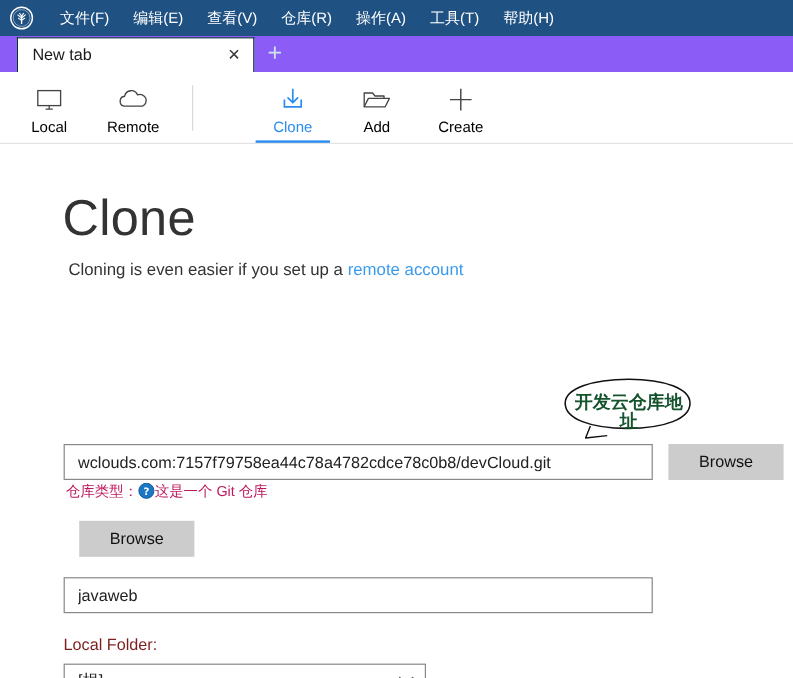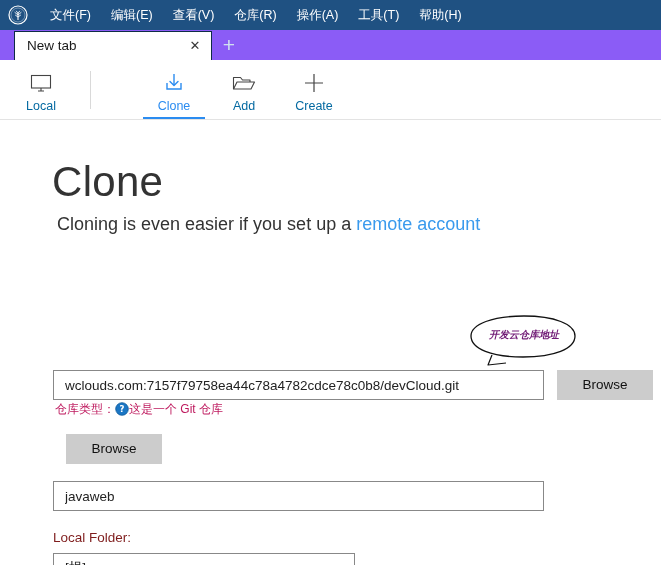--- a/index.html
+++ b/index.html
@@ -120,21 +120,21 @@
     box-sizing: border-box;
   }
   .tb-ico {
     height: 26px;
     display: flex;
     align-items: center;
     justify-content: center;
   }
   .tb-label {
     font-size: 12.5px;
-    color: #0369a1;
+    color: #000000;
     margin-top: 3px;
     line-height: 15px;
   }
   .tb-btn.active .tb-label { color: #2b8cf0; }
   .tb-underline {
     position: absolute;
     left: 4px;
     right: 4px;
     bottom: 0;
     height: 2px;
@@ -163,21 +163,21 @@
     position: absolute;
     left: 52px;
     top: 37px;
     line-height: 50px;
     letter-spacing: 0.3px;
   }
   .subtitle {
     position: absolute;
     left: 57px;
     top: 95px;
-    font-size: 18px;
+    font-size: 14px;
     color: #333333;
     line-height: 18px;
     white-space: nowrap;
   }
   .subtitle a {
     color: #3a9aed;
     text-decoration: none;
   }
 
   
@@ -188,26 +188,25 @@
     width: 122px;
     height: 52px;
     pointer-events: none;
   }
   .annot-text {
     position: absolute;
     left: 14px;
     top: 13px;
     width: 96px;
     text-align: center;
-    font-size: 10px;
-    color: #701a75;
+    font-size: 15px;
+    color: #14532d;
     font-weight: 700;
     line-height: 16px;
     font-family: "DejaVu Sans", sans-serif;
-    font-style: italic;
   }
 
   
   .field-row {
     position: absolute;
     display: flex;
     align-items: flex-end;
   }
   .txt-input {
     box-sizing: border-box;
@@ -318,20 +317,28 @@
   <div class="tb-btn">
     <span class="tb-ico">
       <svg width="24" height="20" viewBox="0 0 24 20">
         <rect x="2.5" y="2.5" width="19" height="12.5" fill="none" stroke="#444" stroke-width="1.1"></rect>
         <path d="M9 18 H15 M12 15 V18" stroke="#444" stroke-width="1.1" fill="none"></path>
       </svg>
     </span>
     <span class="tb-label">Local</span>
   </div>
 
+  <div class="tb-btn">
+    <span class="tb-ico">
+      <svg width="28" height="18" viewBox="0 0 28 18">
+        <path d="M6.5 14.5 a4.2 4.2 0 0 1 0.4 -8.3 a5.6 5.6 0 0 1 10.7 -1.1 a4.7 4.7 0 0 1 4.2 9.4 z" fill="none" stroke="#444" stroke-width="1.1" stroke-linejoin="round"></path>
+      </svg>
+    </span>
+    <span class="tb-label">Remote</span>
+  </div>
 
   <div class="tb-sep"></div>
   <div class="tb-spacer"></div>
 
   <div class="tb-btn active">
     <span class="tb-ico">
       <svg width="24" height="22" viewBox="0 0 24 22">
         <path d="M12 2 V13" stroke="#2b8cf0" stroke-width="1.4" fill="none"></path>
         <path d="M8 9.5 L12 13.5 L16 9.5" fill="none" stroke="#2b8cf0" stroke-width="1.4" stroke-linejoin="round" stroke-linecap="round"></path>
         <path d="M5 11 V17 H19 V11" fill="none" stroke="#2b8cf0" stroke-width="1.4"></path>

